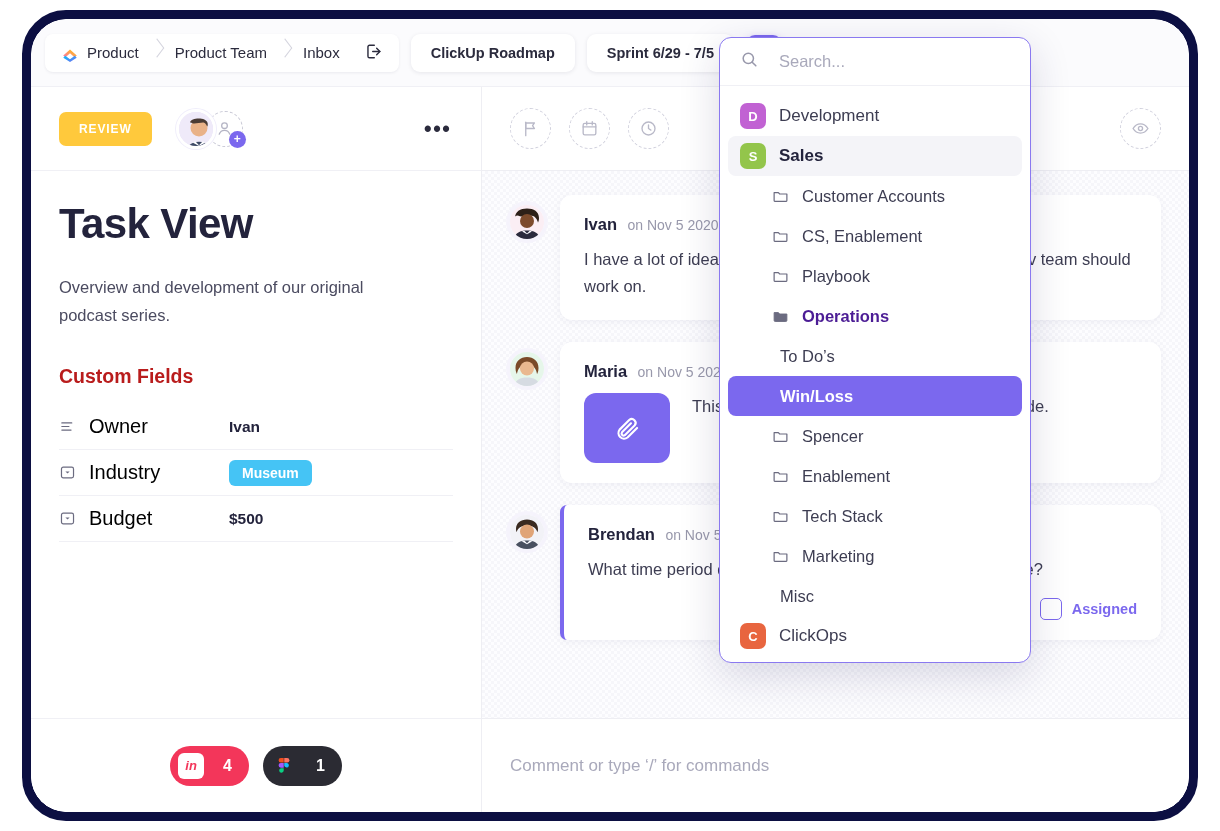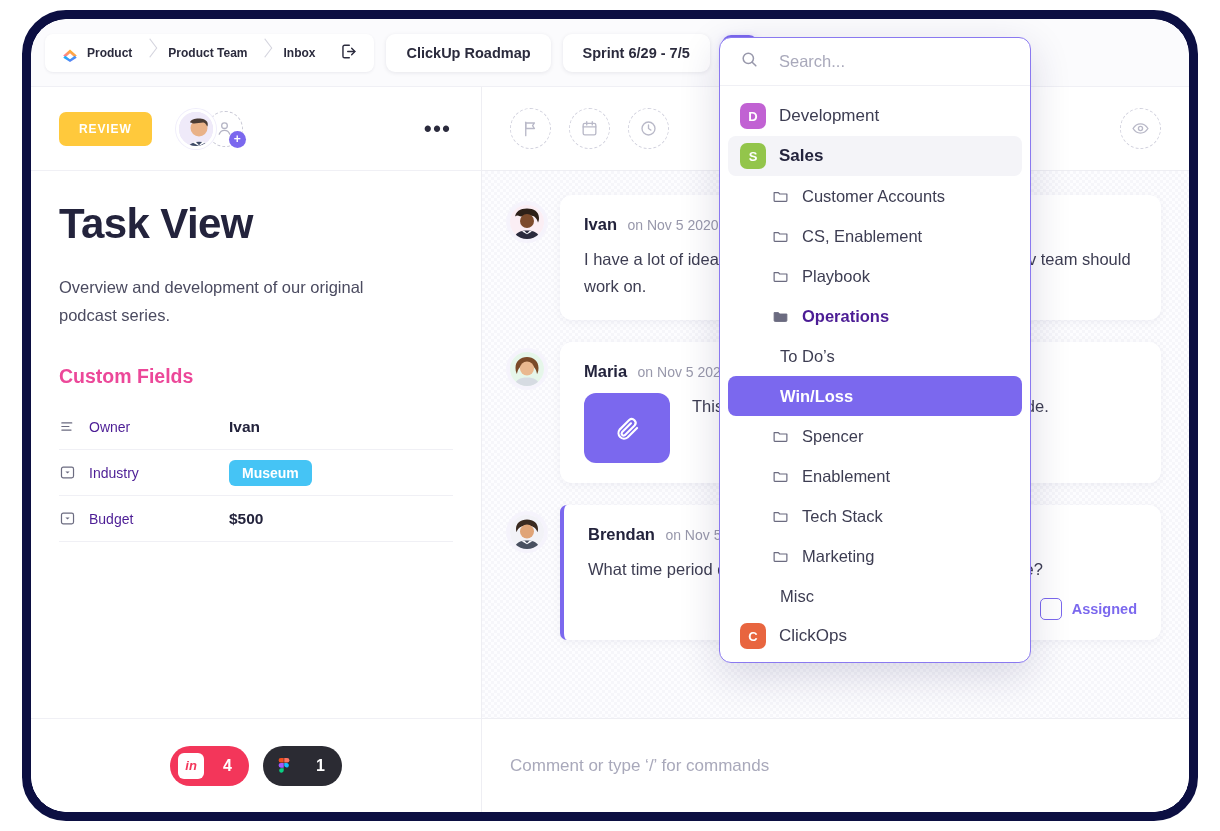--- a/index.html
+++ b/index.html
@@ -43,21 +43,21 @@
     display: flex; align-items: center;
     background: #ffffff;
     border-radius: 8px;
     height: 38px;
     box-shadow: 0 1px 3px rgba(20,20,60,.07);
     padding: 0 4px;
   }
   .crumb {
     display: flex; align-items: center; gap: 8px;
     padding: 0 12px; height: 38px;
-    font-size: 12px; color: #2b2b3d; font-weight: 700;
+    font-size: 15px; color: #2b2b3d; font-weight: 400;
     white-space: nowrap;
   }
   .crumb-sep {
     width: 12px; height: 26px; position: relative; flex: none;
   }
   .crumb-sep::after {
     content: ""; position: absolute; left: 0; top: 2px;
     width: 11px; height: 11px;
     border-top: 1.4px solid #d4d4de;
     border-right: 1.4px solid #d4d4de;
@@ -145,30 +145,30 @@
   .left-content { padding: 30px 28px 0 28px; }
   .task-title {
     font-size: 42px; font-weight: 700; color: #23233c;
     letter-spacing: -.6px; line-height: 1.1;
   }
   .task-desc {
     margin-top: 26px; font-size: 16.5px; color: #4b4b60;
     line-height: 1.7; max-width: 320px;
   }
   .section-title {
-    margin-top: 36px; font-size: 19.5px; font-weight: 700; color: #ec4899;
+    margin-top: 36px; font-size: 19.5px; font-weight: 700; color: #b91c1c;
   }
   .field-table { margin-top: 16px; }
   .field-row {
     display: flex; align-items: center;
     height: 46px; border-bottom: 1px solid #f0f0f5;
   }
   .field-icon { width: 30px; flex: none; color: #6b6b80; display: flex; align-items: center; }
   .field-label {
-    font-size: 14px; color: #4c1d95; width: 140px; flex: none;
+    font-size: 20px; color: #000000; width: 140px; flex: none;
   }
   .field-value { font-size: 15.5px; font-weight: 700; color: #23233c; }
   .pill {
     background: #45c4f5; color: #fff;
     font-size: 14px; font-weight: 600;
     padding: 5px 13px; border-radius: 6px; display: inline-block;
   }
 
   
   .left-footer {

